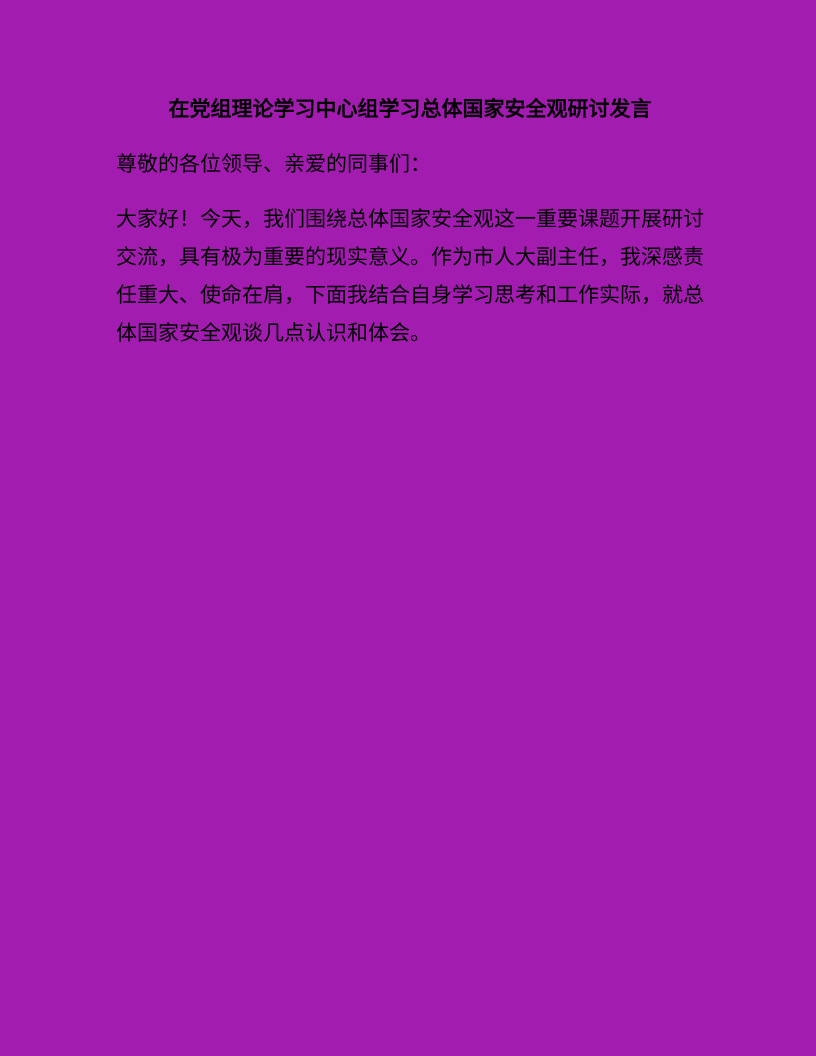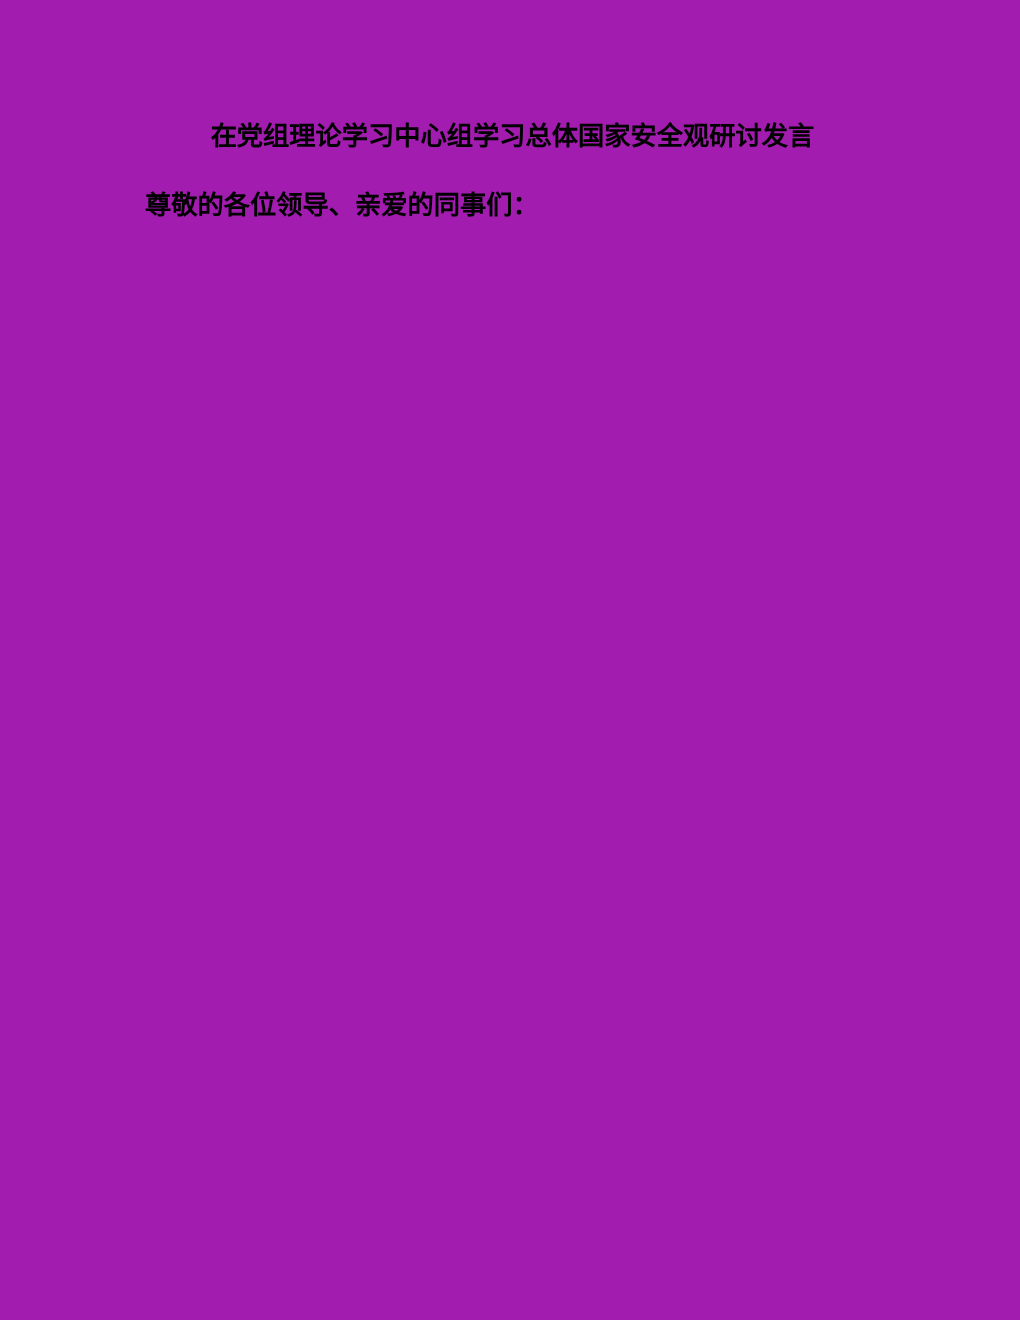--- a/index.html
+++ b/index.html
@@ -31,27 +31,28 @@
     font-size: 21px;
     line-height: 38px;
     font-weight: 700;
     text-align: center;
     white-space: nowrap;
   }
   .doc-para {
     margin: 0 0 17px 0;
     font-size: 21px;
     line-height: 38px;
-    font-weight: 700;
+    font-weight: 400;
     text-align: justify;
     text-justify: inter-character;
     word-break: break-all;
   }
 </style>
 </head>
 <body>
 
 <div class="page">
   <div class="content">
     <h1 class="doc-title">在党组理论学习中心组学习总体国家安全观研讨发言</h1>
     <p class="doc-para">尊敬的各位领导、亲爱的同事们：</p>
+    <p class="doc-para">大家好！今天，我们围绕总体国家安全观这一重要课题开展研讨交流，具有极为重要的现实意义。作为市人大副主任，我深感责任重大、使命在肩，下面我结合自身学习思考和工作实际，就总体国家安全观谈几点认识和体会。</p>
   </div>
 </div>
 
 </body></html>

